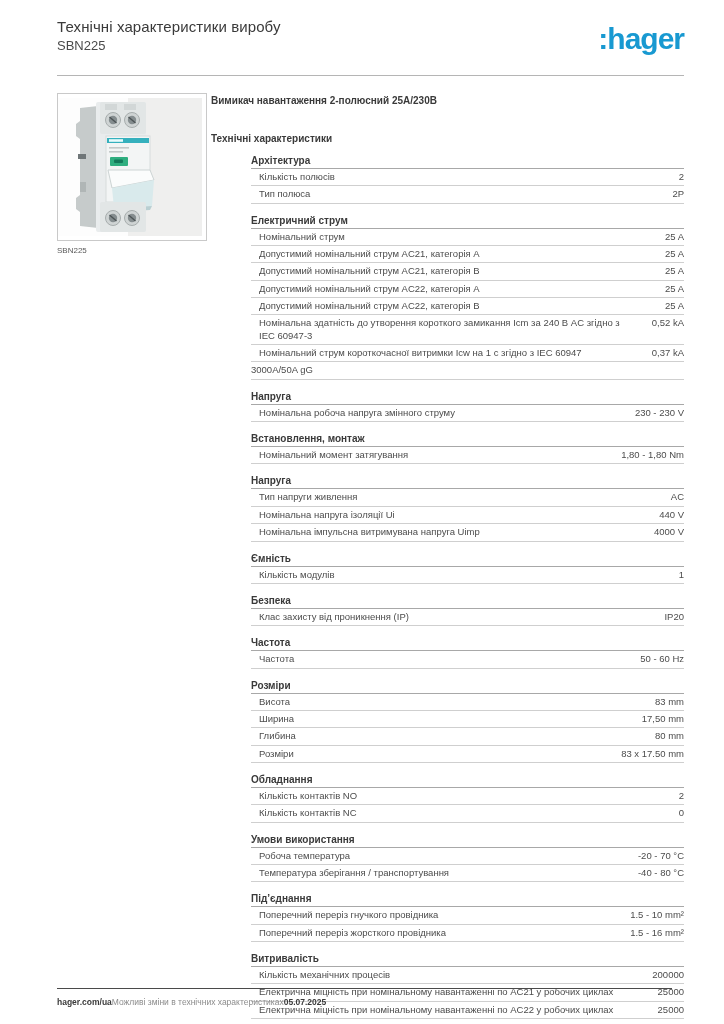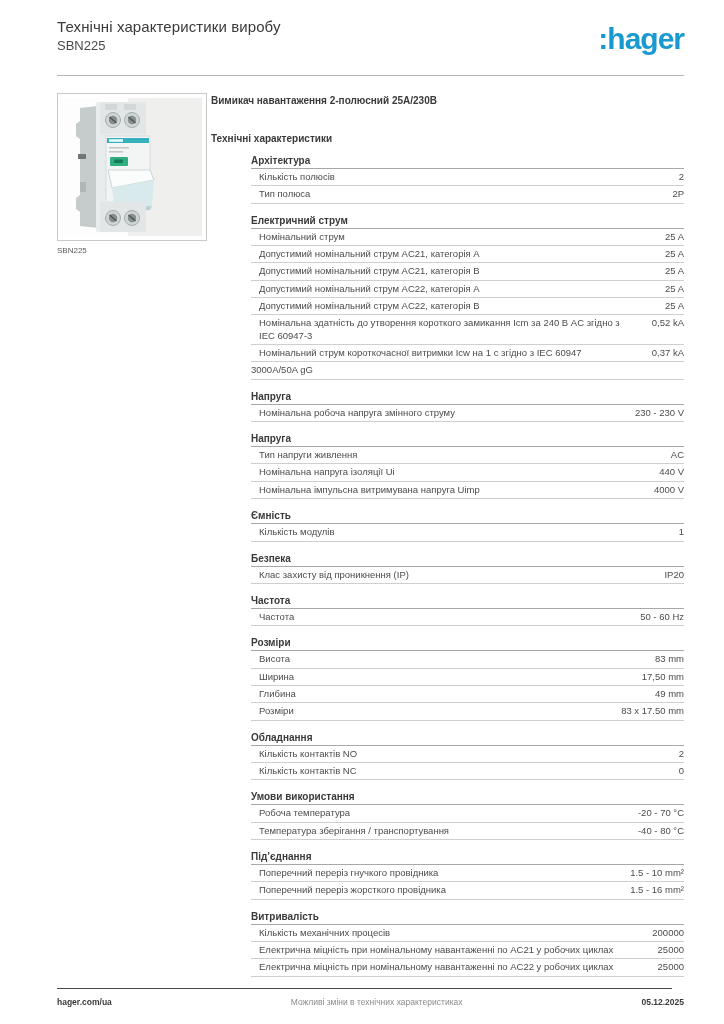--- a/index.html
+++ b/index.html
@@ -51,21 +51,21 @@
     border-bottom: 1px solid #cfcfcf;
     font-size: 9.5px; line-height: 1.3; color: #4c4c4c;
   }
   .row .label { flex: 1 1 auto; padding-left: 8px; }
   .row .value { flex: 0 0 auto; white-space: nowrap; text-align: right; }
 
   
   .footer-rule { position: absolute; left: 57px; top: 988px; width: 615px; height: 1px; background: #4a4a4a; }
   .footer {
     position: absolute; left: 57px; top: 997px; width: 627px;
-    display: flex; justify-content: space-between; align-items: baseline;
+    display: flex; justify-content: flex-start; align-items: baseline;
     font-size: 8.5px;
   }
   .footer-left { font-weight: bold; color: #3a3a3a; }
   .footer-center { color: #8c8c8c; }
   .footer-right { font-weight: bold; color: #3a3a3a; }
 </style>
 </head>
 <body>
 
 <div class="header">
@@ -176,20 +176,27 @@
         </div>
       </div>
       <div class="section">
         <h3 class="section-heading">Напруга</h3>
         <div class="row">
           <span class="label">Номінальна робоча напруга змінного струму</span>
           <span class="value">230 - 230 V</span>
         </div>
       </div>
       <div class="section">
+        <h3 class="section-heading">Встановлення, монтаж</h3>
+        <div class="row">
+          <span class="label">Номінальний момент затягування</span>
+          <span class="value">1,80 - 1,80 Nm</span>
+        </div>
+      </div>
+      <div class="section">
         <h3 class="section-heading">Напруга</h3>
         <div class="row">
           <span class="label">Тип напруги живлення</span>
           <span class="value">AC</span>
         </div>
         <div class="row">
           <span class="label">Номінальна напруга ізоляції Ui</span>
           <span class="value">440 V</span>
         </div>
         <div class="row">
@@ -223,21 +230,21 @@
         <div class="row">
           <span class="label">Висота</span>
           <span class="value">83 mm</span>
         </div>
         <div class="row">
           <span class="label">Ширина</span>
           <span class="value">17,50 mm</span>
         </div>
         <div class="row">
           <span class="label">Глибина</span>
-          <span class="value">49 mm</span>
+          <span class="value">80 mm</span>
         </div>
         <div class="row">
           <span class="label">Розміри</span>
           <span class="value">83 x 17.50 mm</span>
         </div>
       </div>
       <div class="section">
         <h3 class="section-heading">Обладнання</h3>
         <div class="row">
           <span class="label">Кількість контактів NO</span>
@@ -285,14 +292,14 @@
           <span class="value">25000</span>
         </div>
       </div>
     </div>
 </div>
 
 <div class="footer-rule"></div>
 <div class="footer">
   <span class="footer-left">hager.com/ua</span>
   <span class="footer-center">Можливі зміни в технічних характеристиках</span>
-  <span class="footer-right">05.12.2025</span>
+  <span class="footer-right">05.07.2025</span>
 </div>
 
 </body></html>

